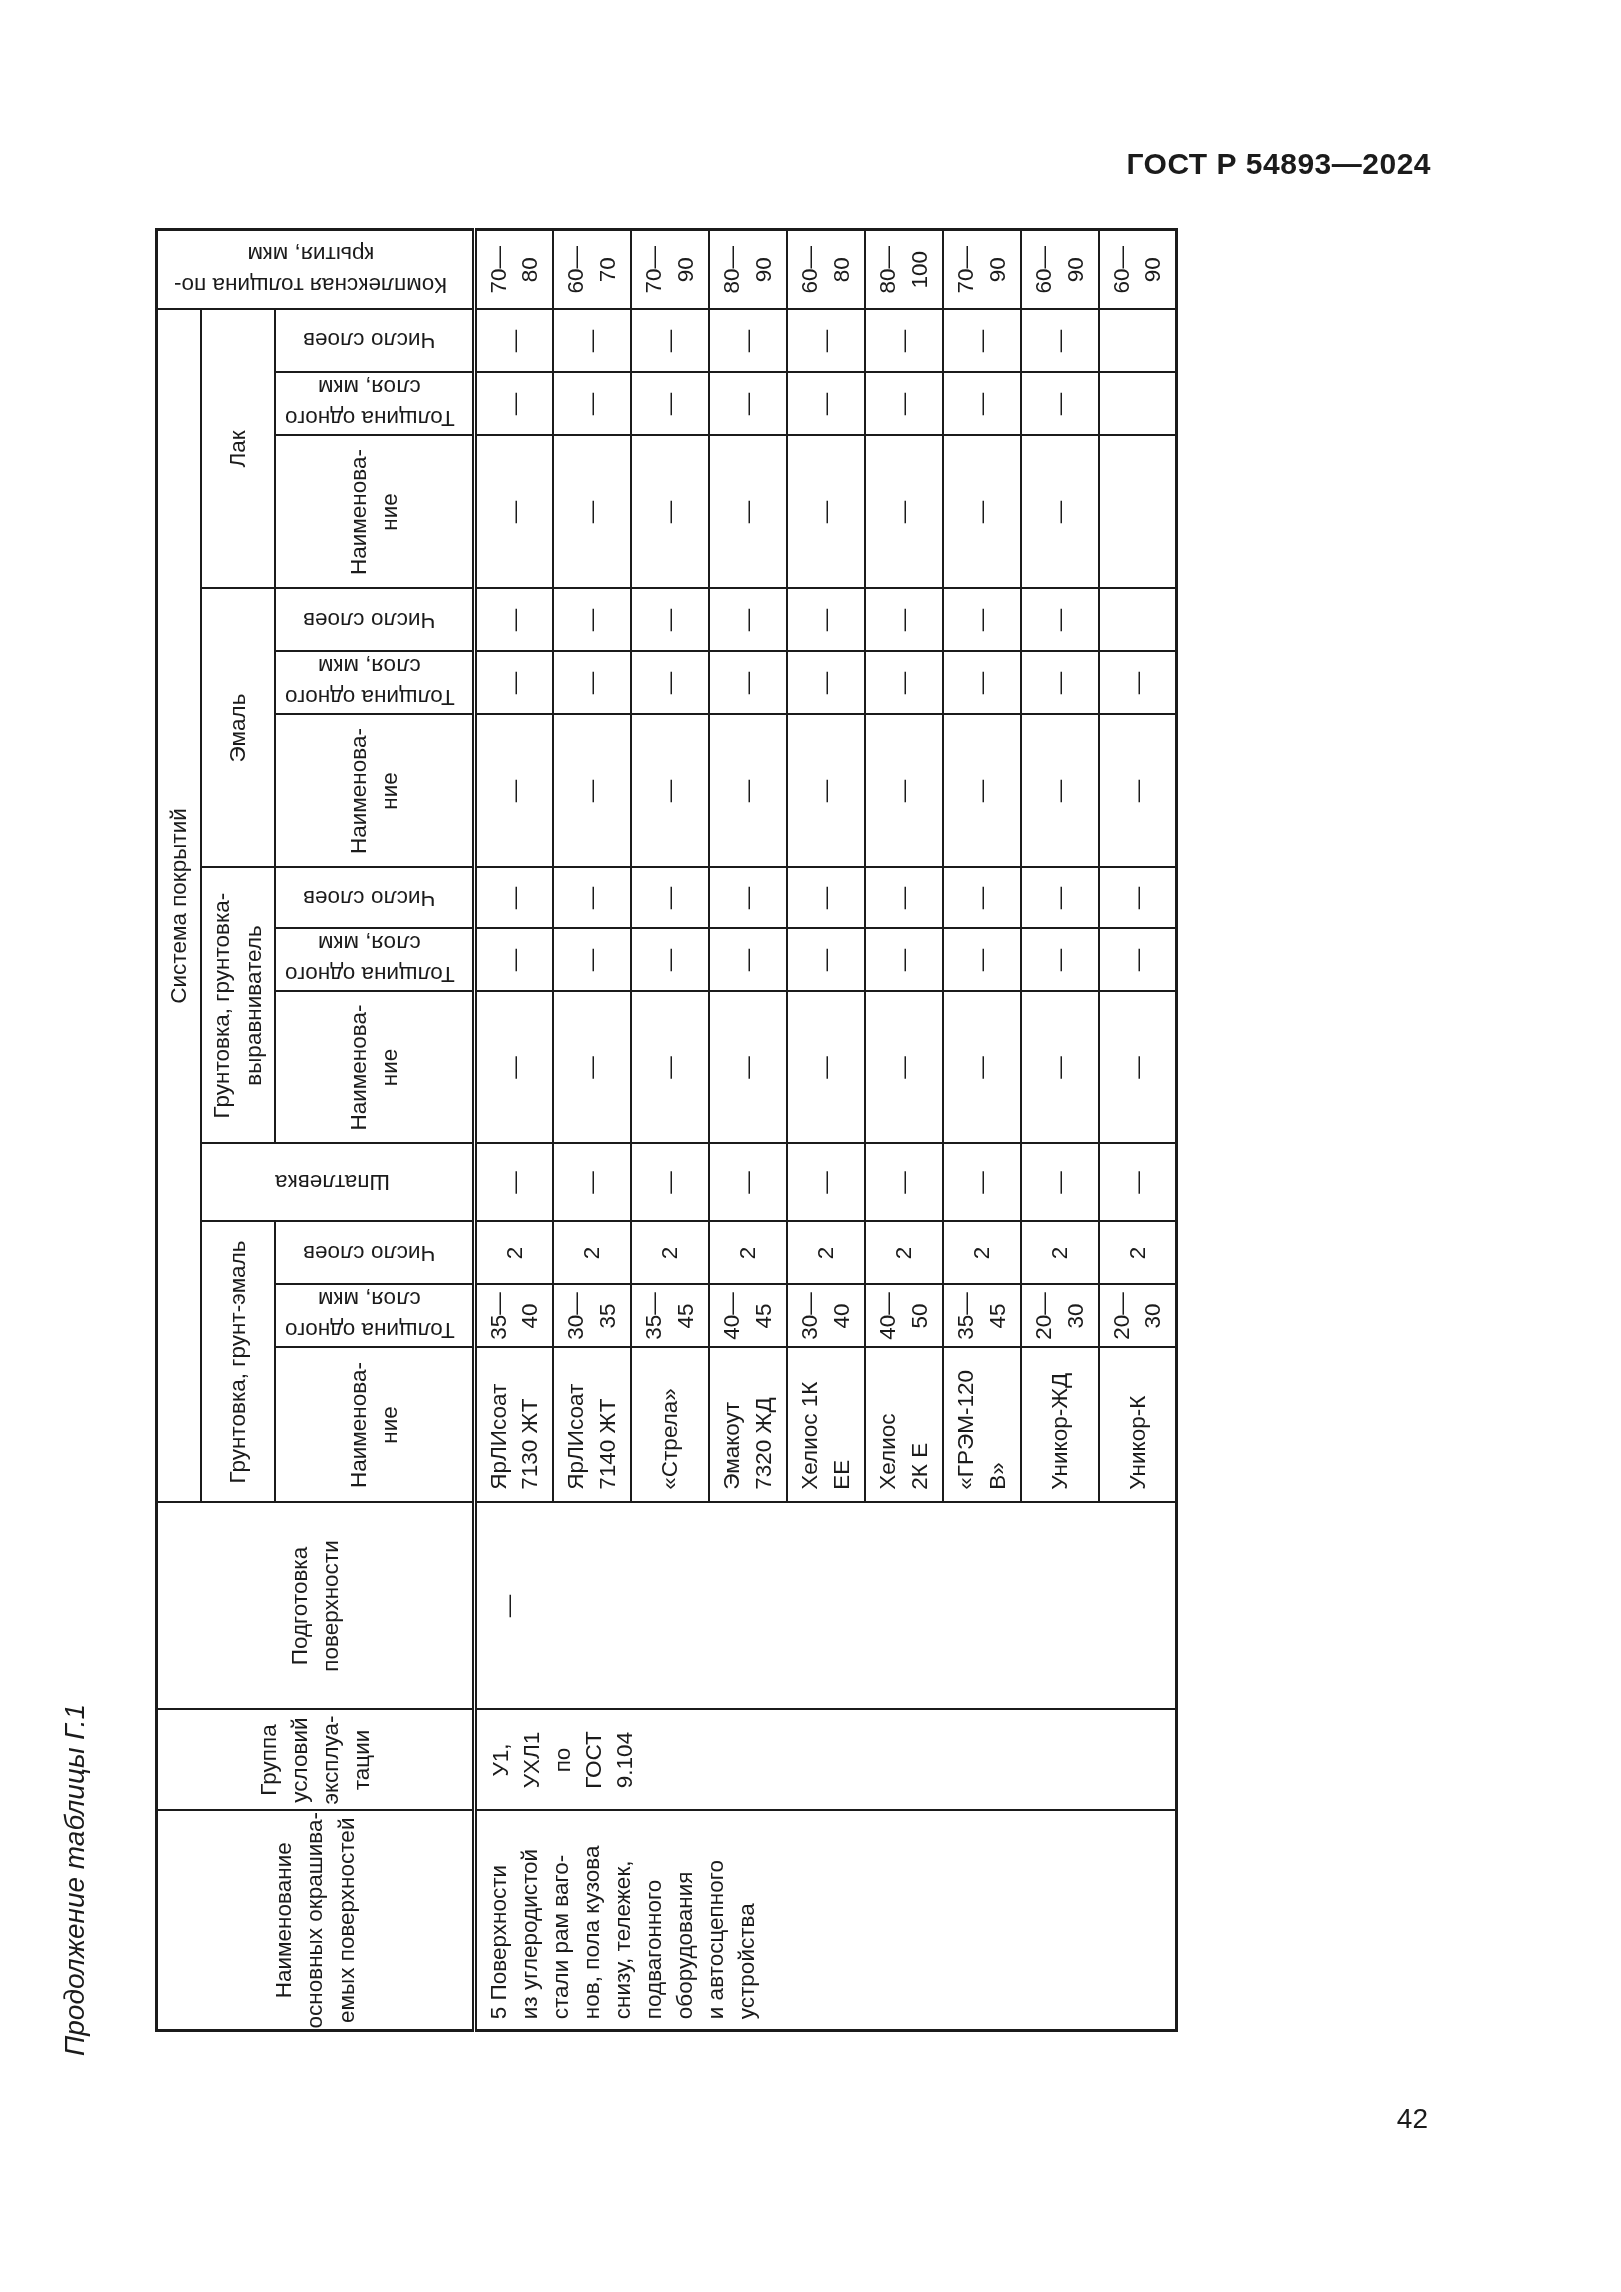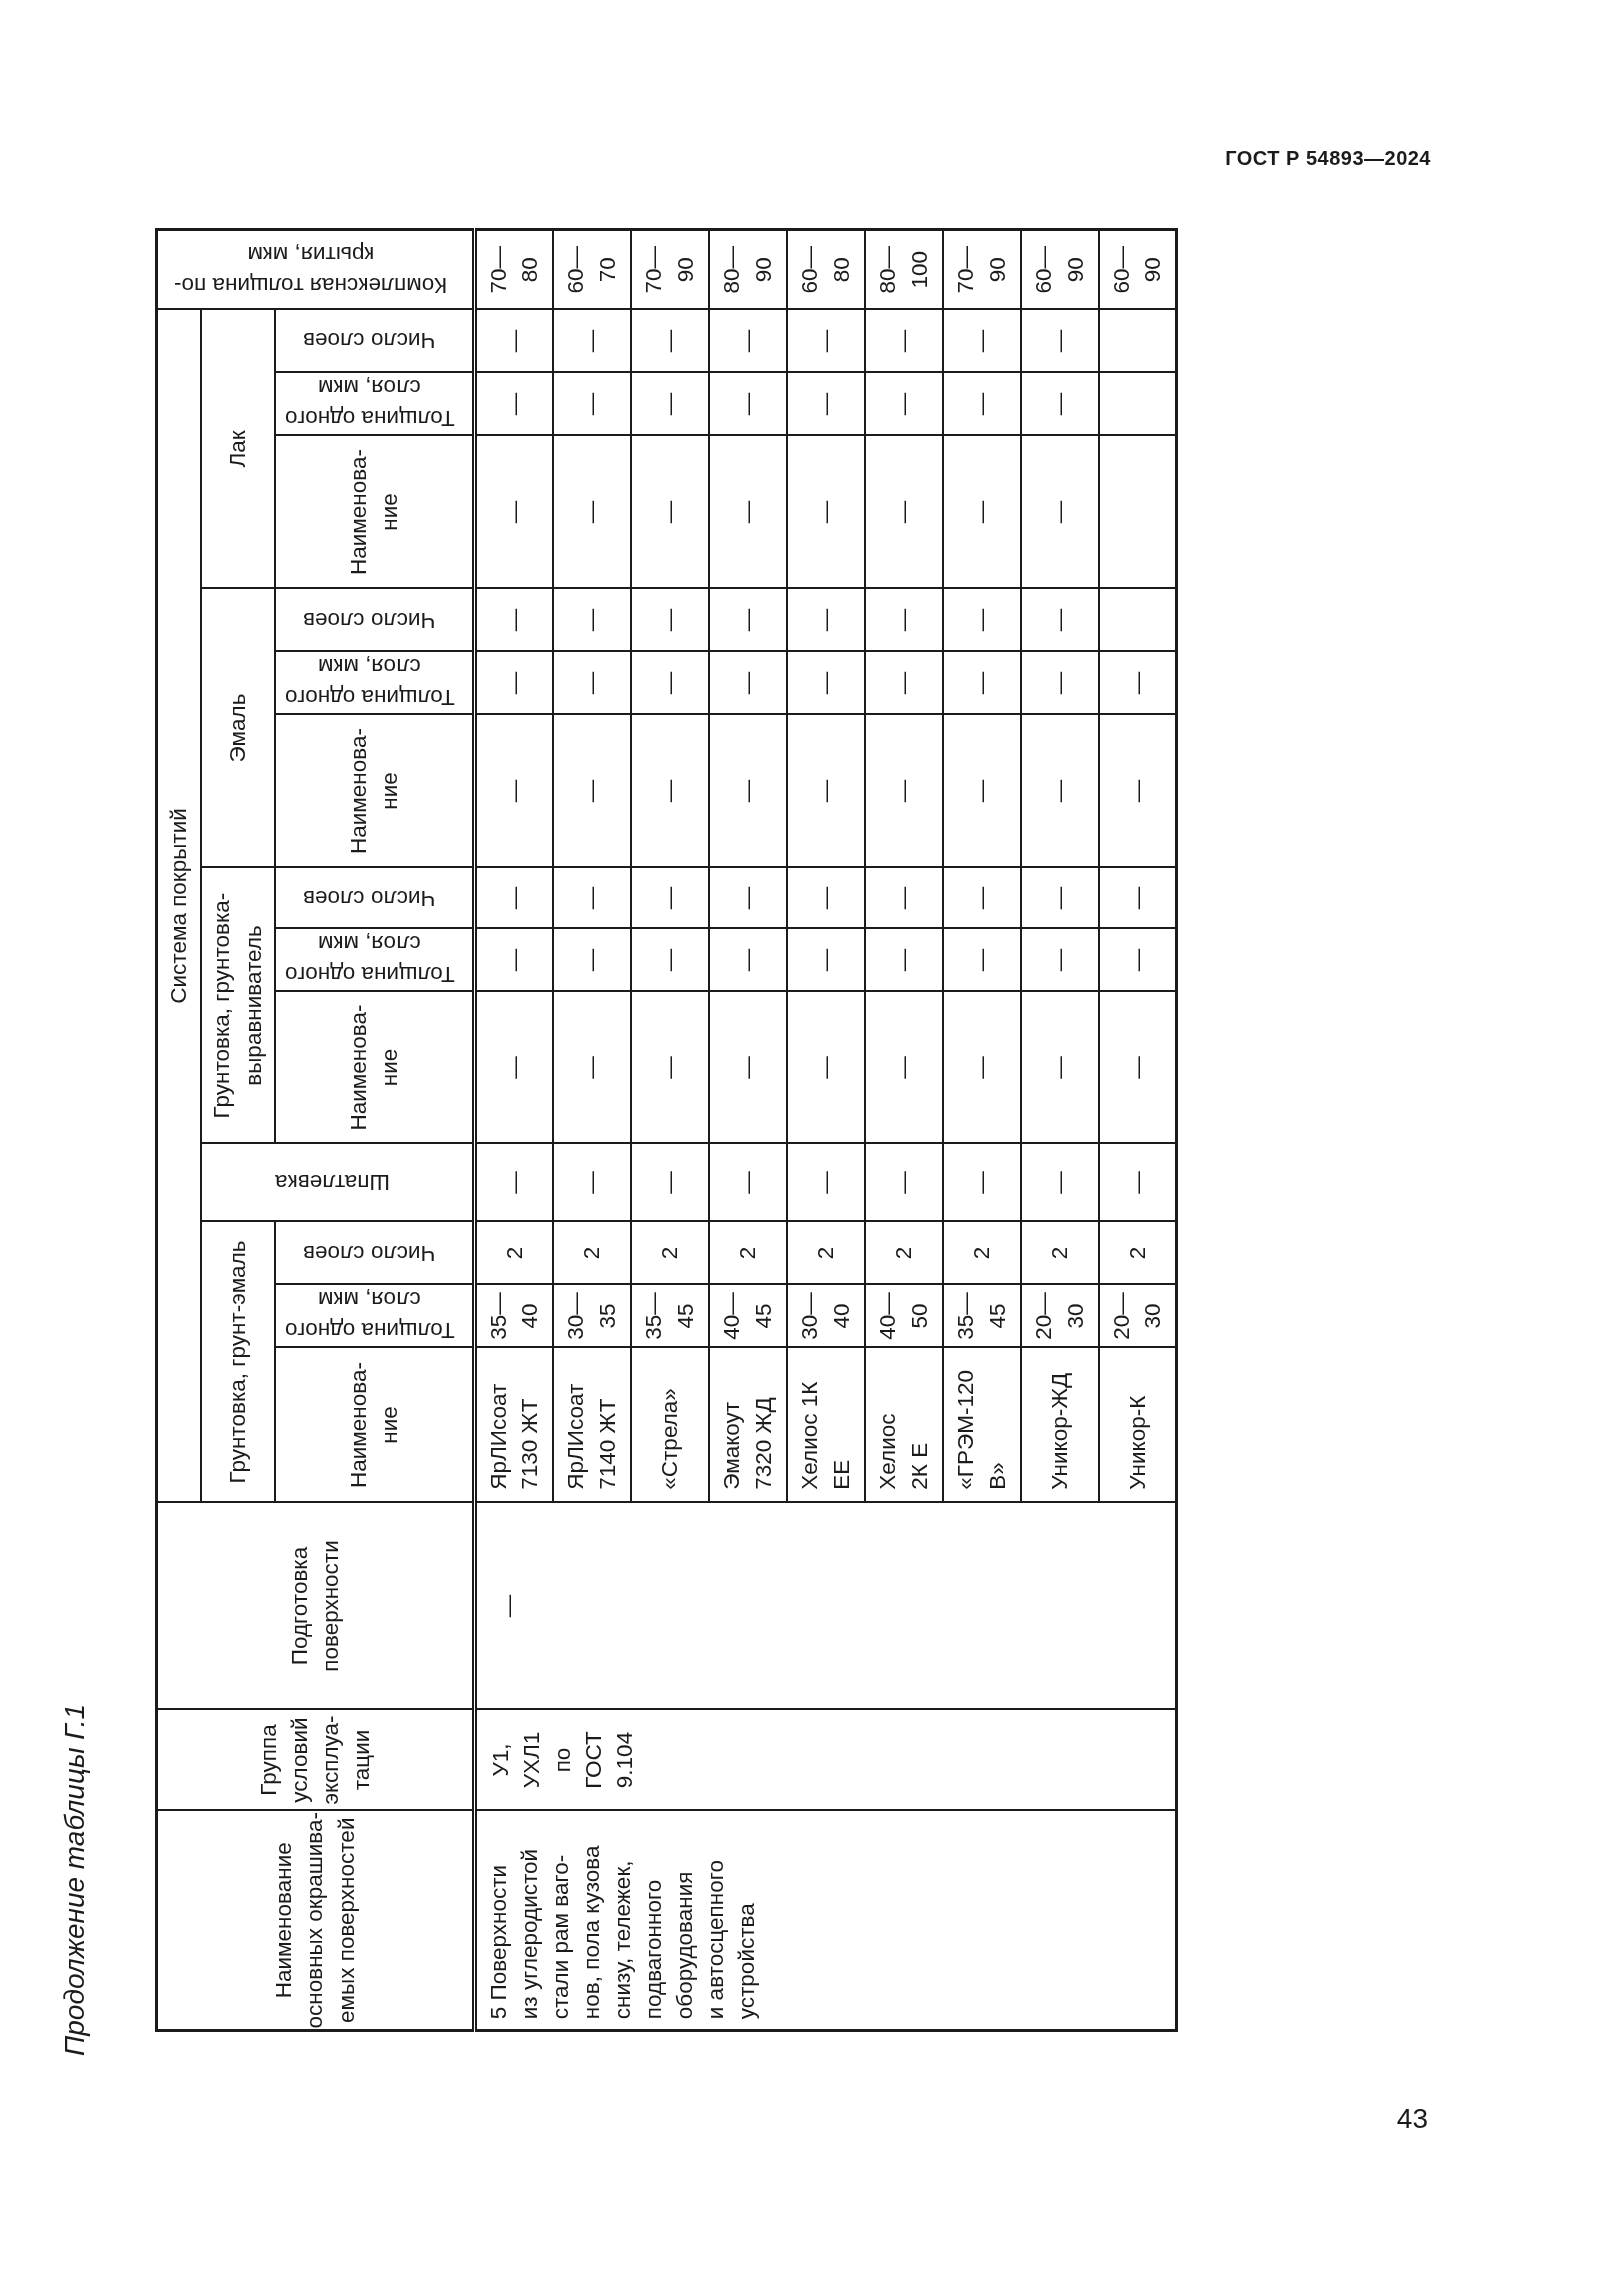--- a/index.html
+++ b/index.html
@@ -3,21 +3,21 @@
 <meta charset="utf-8">
 <style>
   html,body { margin:0; padding:0; background:#e8e8e8; }
   #page {
     position:relative; width:1621px; height:2293px; background:#ffffff;
     font-family:"Liberation Sans", sans-serif; color:#1b1b1b; overflow:hidden;
   }
   
   #doc-header {
     position:absolute; left:1059px; top:147px; width:372px;
-    text-align:right; font-size:20px; font-weight:bold; letter-spacing:0.5px;
+    text-align:right; font-size:30px; font-weight:bold; letter-spacing:0.5px;
   }
   
   #caption-box { position:absolute; left:59px; top:1713px; width:49px; height:343px; }
   #caption-box span {
     display:block; height:343px;
     writing-mode:vertical-rl; transform:rotate(180deg);
     font-style:italic; font-size:28px; white-space:nowrap;
   }
   
   #page-number {
@@ -308,16 +308,16 @@
             <td></td>
             <td></td>
             <td></td>
             <td>60—
 90</td>
           </tr>
         </tbody>
     </table>
   </div>
 
-  <div id="page-number">43</div>
+  <div id="page-number">42</div>
 
 </div>
 
 
 </body></html>

